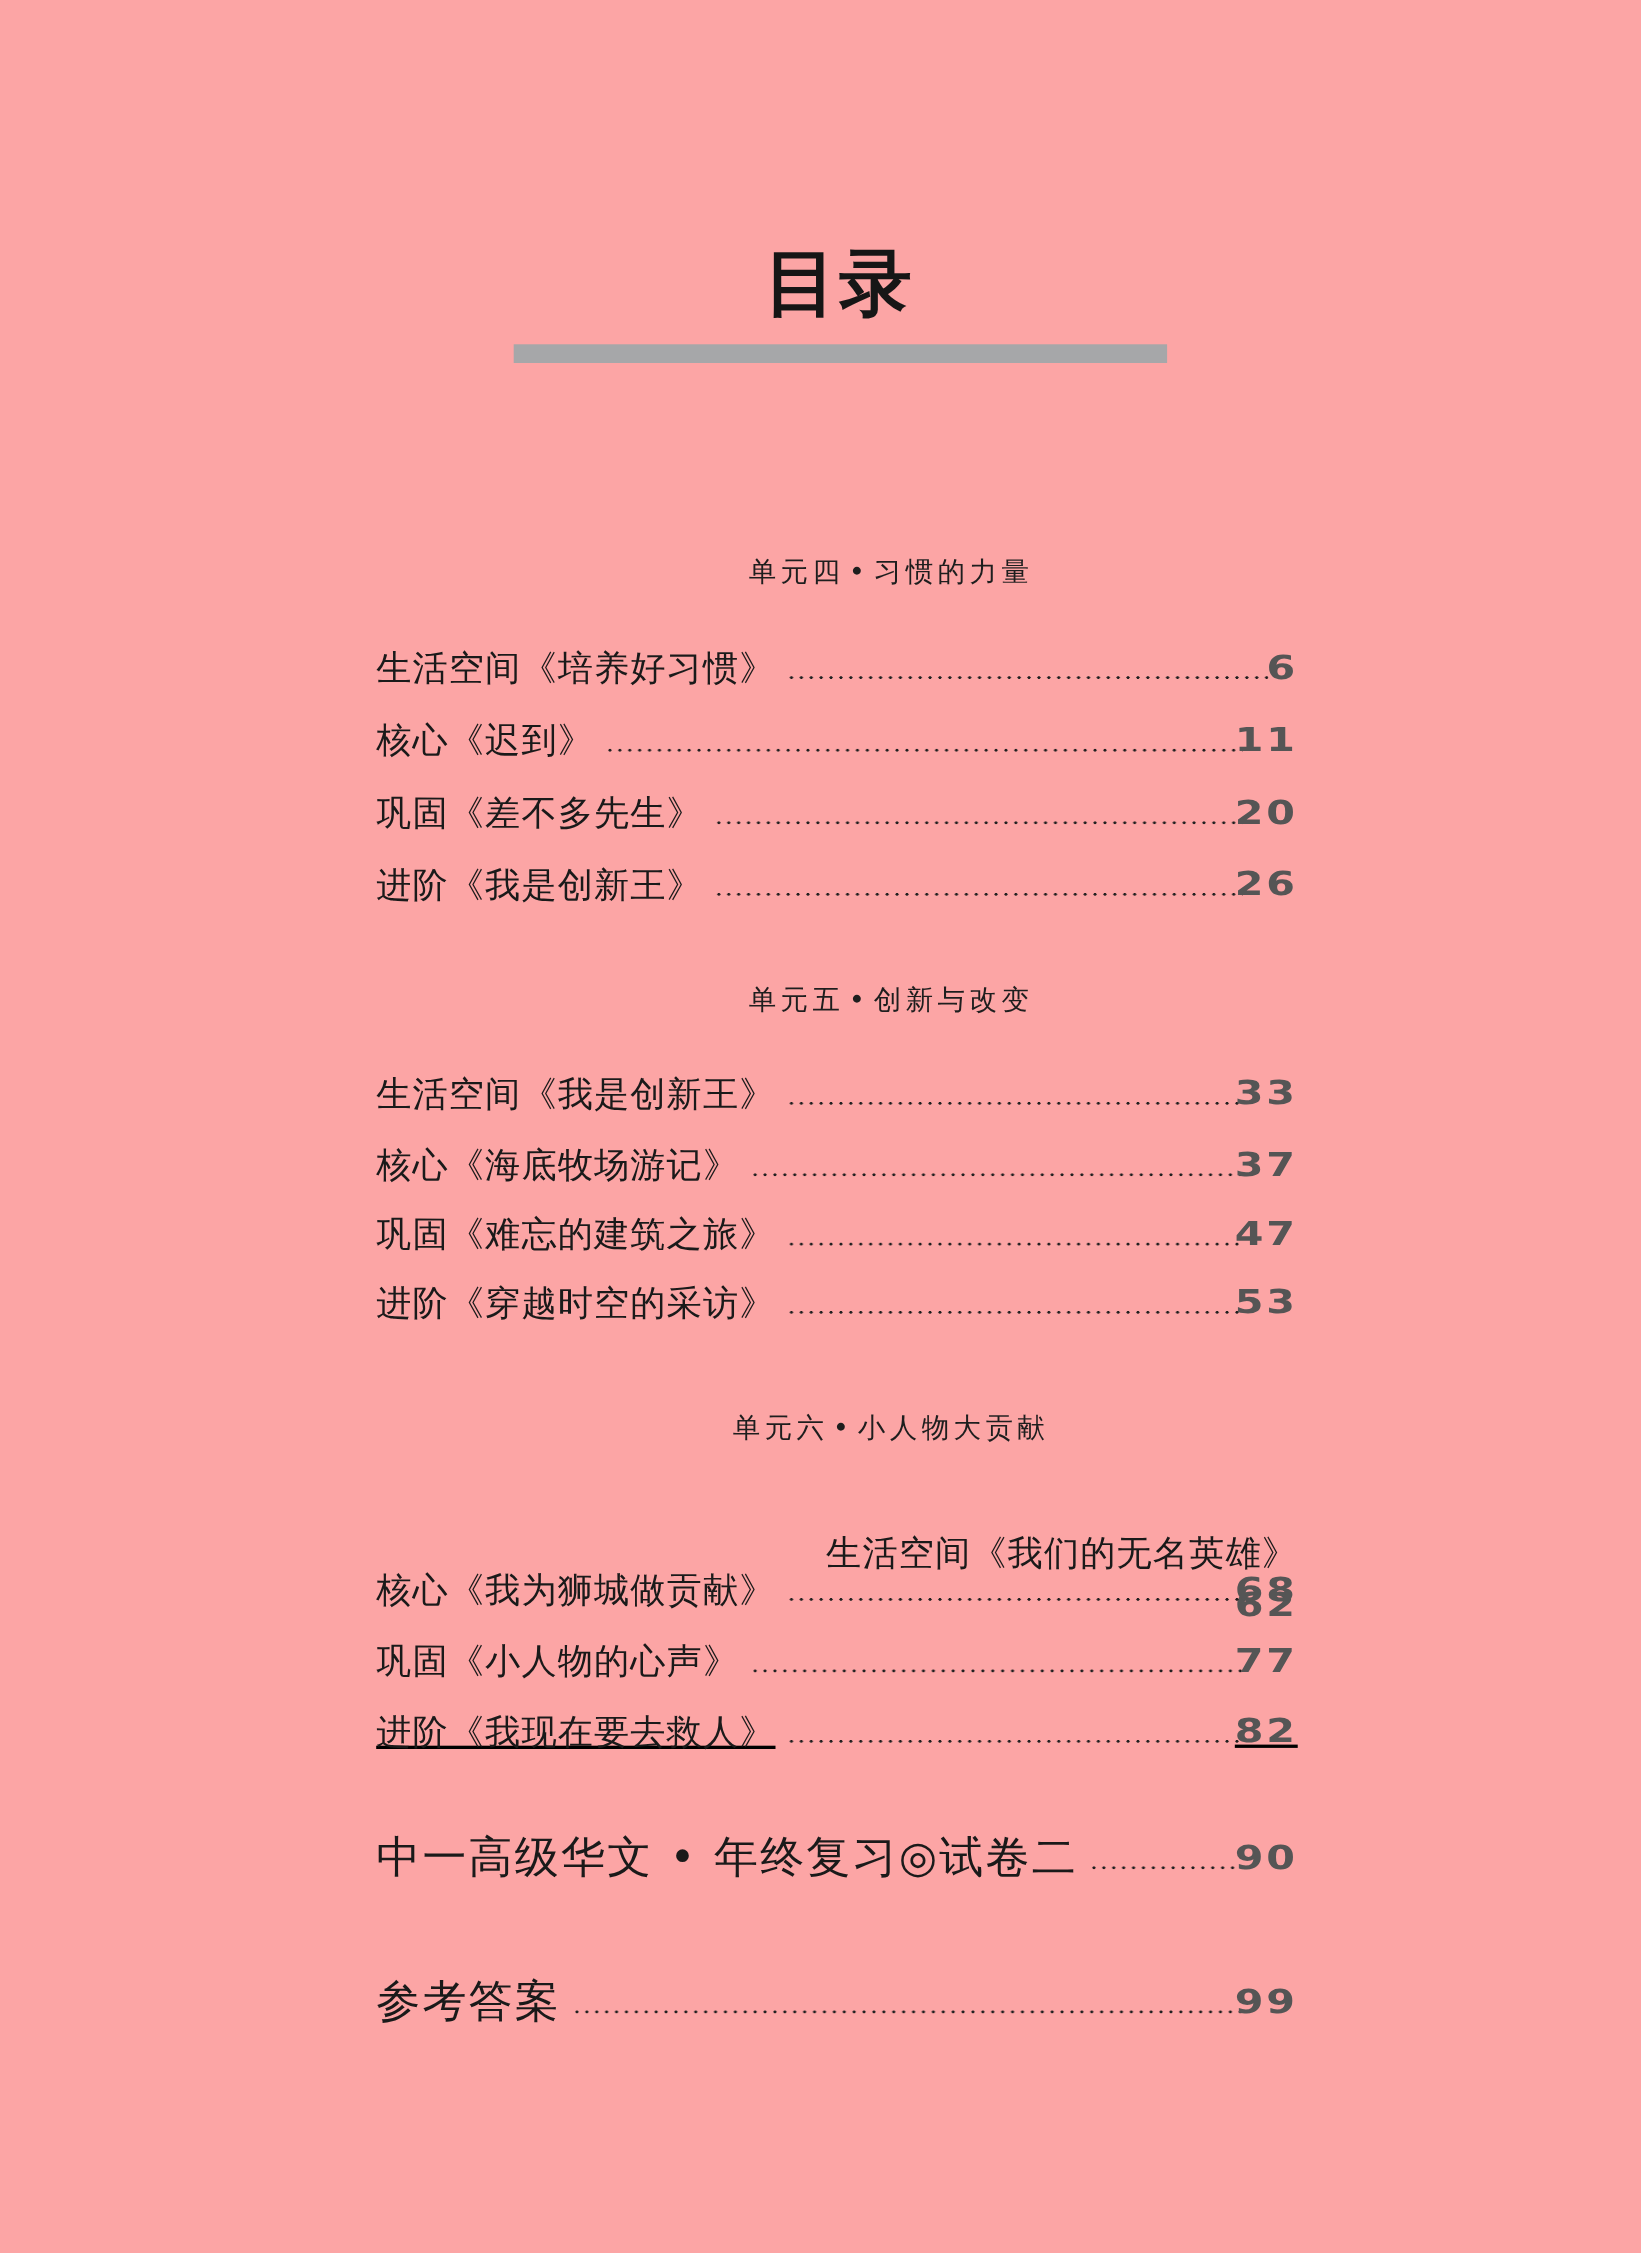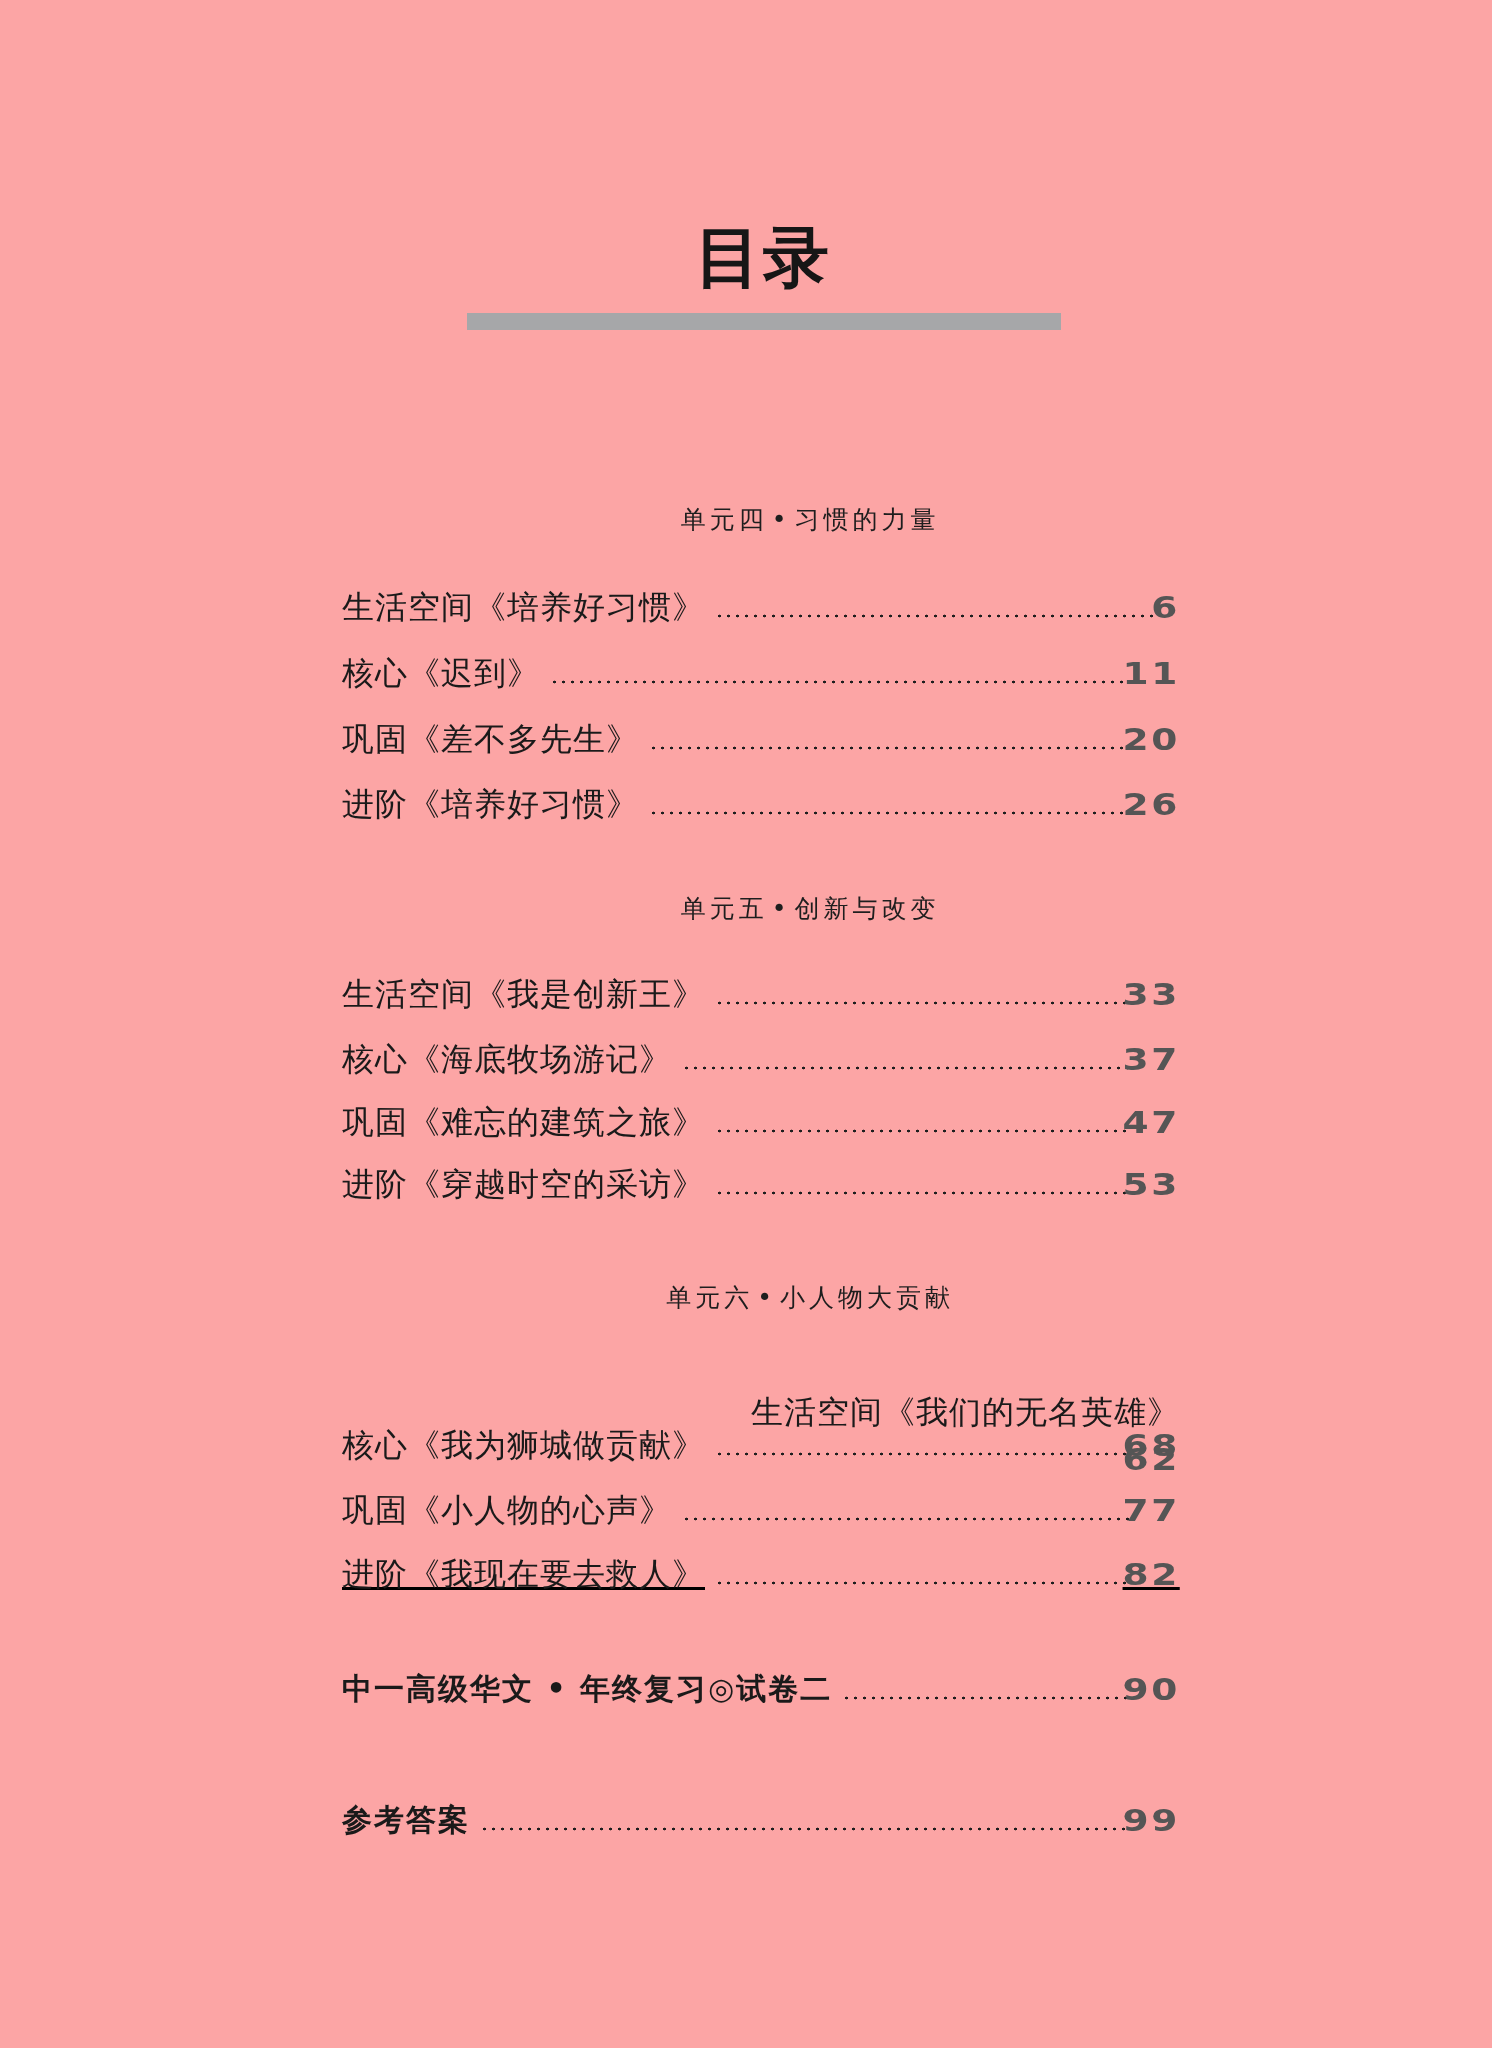--- a/index.html
+++ b/index.html
@@ -25,23 +25,22 @@
 
     .entry {
       position: absolute; left: 342px; width: 838px; height: 44px;
       display: flex; align-items: flex-end; white-space: nowrap;
     }
     .entry .label {
       font-family: "DejaVu Serif", serif; font-size: 32px; line-height: 40px;
       color: #1a1a1a; flex: none; letter-spacing: 1px;
     }
     .entry.bold .label {
-      font-family: "DejaVu Sans", sans-serif; font-size: 30px; letter-spacing: 2px;
+      font-family: "DejaVu Sans", sans-serif; font-size: 40px; letter-spacing: 2px;
       color: #1a1a1a;
-      font-weight: bold;
     }
     .entry .leader {
       flex: 1 1 auto; height: 4px; margin: 0 4px 9px 10px;
       background-image: radial-gradient(circle, #1e1e1e 1.3px, transparent 1.6px);
       background-size: 9px 4px; background-repeat: repeat-x; background-position: left center;
     }
     .entry .page-num {
       flex: none; font-family: "DejaVu Sans", sans-serif; font-weight: bold;
       font-size: 30px; line-height: 38px; color: #555555; letter-spacing: 2px;
       transform: scaleX(1.25); transform-origin: right bottom; min-width: 0;
@@ -67,21 +66,21 @@
     <span class="label">核心《迟到》</span>
     <span class="leader"></span>
     <span class="page-num">11</span>
   </div>
   <div class="entry" style="top:715px;">
     <span class="label">巩固《差不多先生》</span>
     <span class="leader"></span>
     <span class="page-num">20</span>
   </div>
   <div class="entry" style="top:780px;">
-    <span class="label">进阶《培养好习惯》</span>
+    <span class="label">进阶《我是创新王》</span>
     <span class="leader"></span>
     <span class="page-num">26</span>
   </div>
 
   <div class="unit-header" style="top:887px;">
     <span>单元五</span><span class="bullet">•</span><span>创新与改变</span>
   </div>
   <div class="entry" style="top:970px;">
     <span class="label">生活空间《我是创新王》</span>
     <span class="leader"></span>

